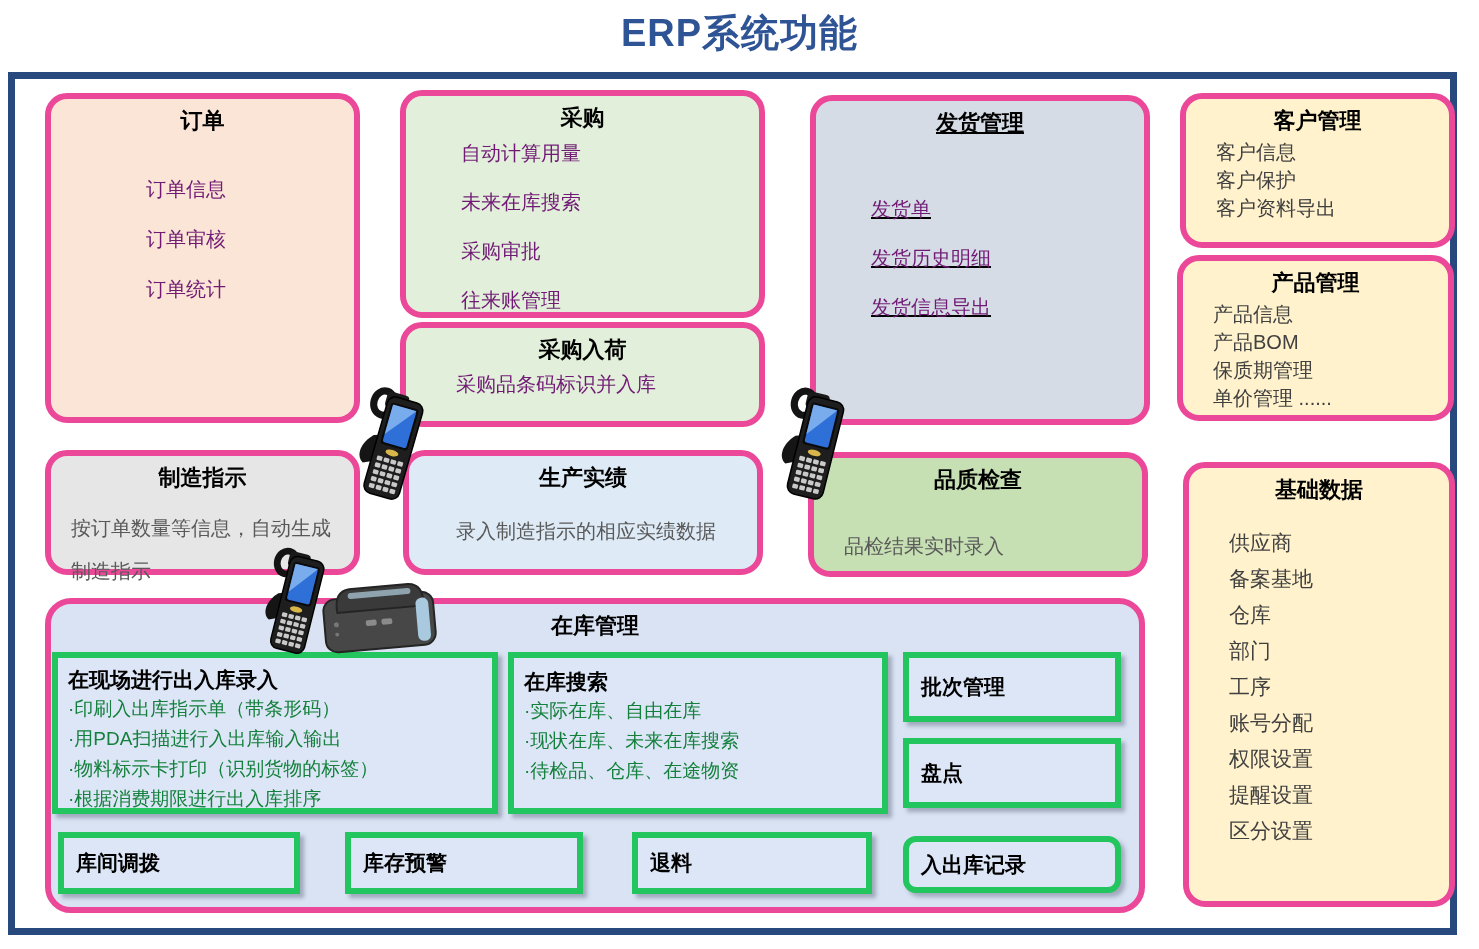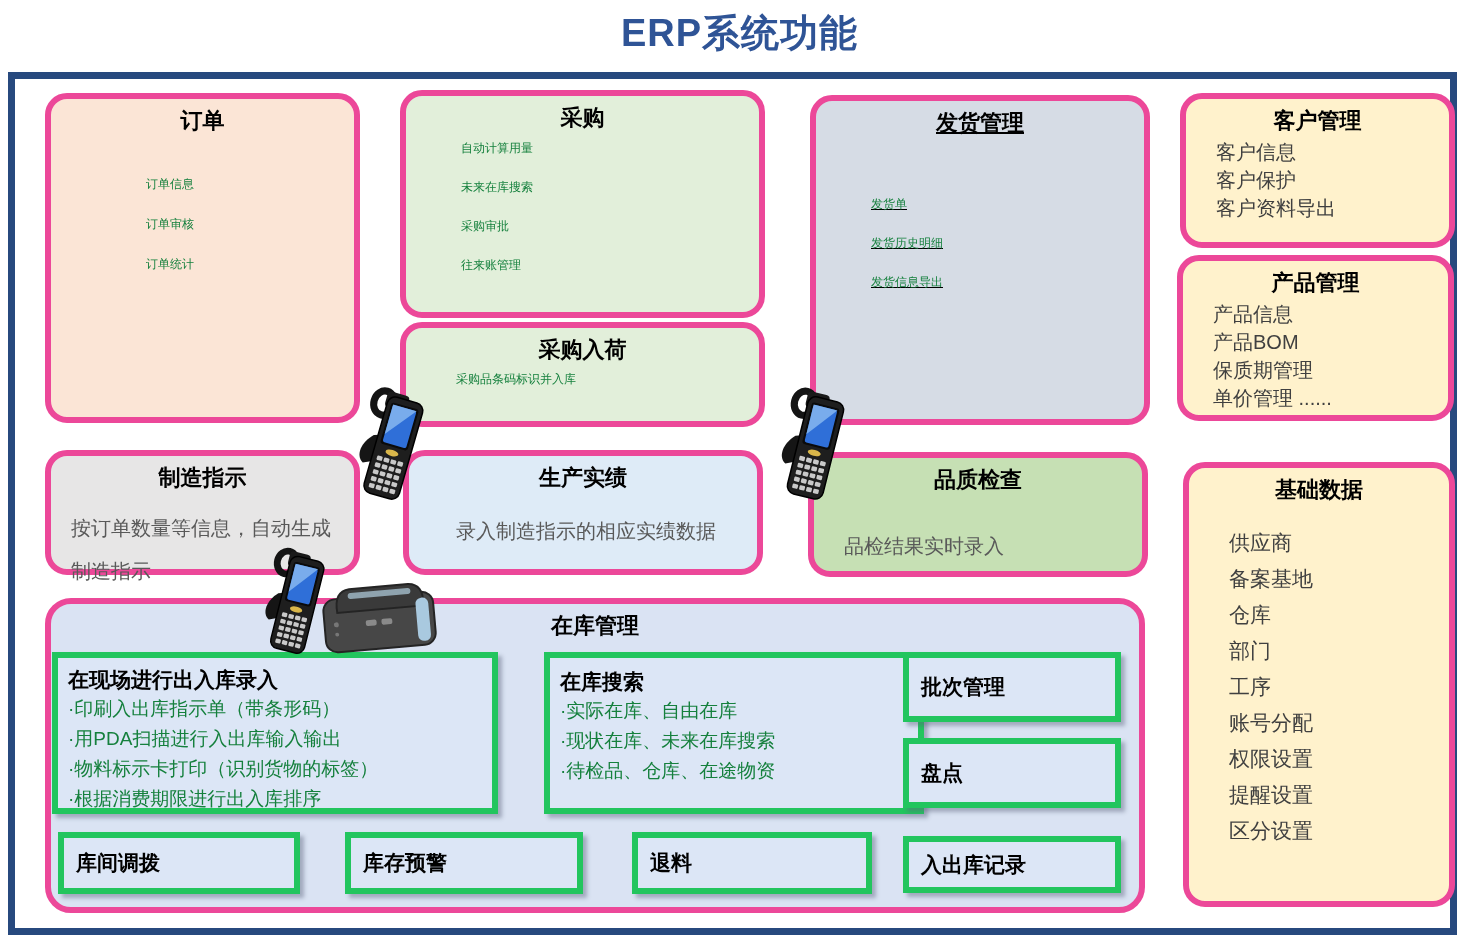--- a/index.html
+++ b/index.html
@@ -4,21 +4,21 @@
 <style>
   html,body{margin:0;padding:0;background:#ffffff;}
   body{font-family:"Liberation Sans", sans-serif;}
   .stage{position:relative;width:1479px;height:949px;background:#ffffff;overflow:hidden;}
   .page-title{position:absolute;left:0;top:8px;width:100%;text-align:center;
     font-size:38px;font-weight:bold;color:#2F5496;letter-spacing:1px;margin:0;}
   .frame{position:absolute;left:8px;top:72px;width:1449px;height:863px;
     border:7px solid #27497E;background:#ffffff;box-sizing:border-box;}
   .box{position:absolute;border:6px solid #ec4899;border-radius:22px;box-sizing:border-box;}
   .box-title{font-size:22px;font-weight:bold;color:#000;text-align:center;padding-top:9px;line-height:26px;}
-  .items{font-size:12px;color:#15803d;}
+  .items{font-size:20px;color:#701a75;}
   .item{white-space:nowrap;}
   
   .f-peach{background:#FBE5D6;}
   .f-green-l{background:#E2EFDA;}
   .f-green{background:#C6E0B4;}
   .f-grayblue{background:#D6DCE5;}
   .f-yellow{background:#FFF2CC;}
   .f-gray{background:#E7E6E6;}
   .f-blue-l{background:#DEEBF7;}
   .f-blue{background:#DAE3F3;}
@@ -36,21 +36,21 @@
   .manu-para{padding:16px 18px 0 20px;line-height:43px;}
   .prod-para{padding:18px 40px 0 47px;line-height:45px;}
   .qual-para{padding:40px 0 0 30px;}
   
   .sub-box{position:absolute;border:6px solid #22c55e;background:#DCE6F6;box-sizing:border-box;
     box-shadow:4px 4px 4px rgba(90,100,125,0.45);}
   .sub-title{font-size:21px;font-weight:bold;color:#000;line-height:28px;}
   .sub-items{font-size:19px;color:#15803d;line-height:30px;}
   .label-box{display:flex;align-items:center;padding-left:12px;font-size:21px;font-weight:bold;color:#000;}
   .onsite-pad{padding:8px 8px 0 10px;}
-  .search-pad{padding:10px 0 0 10px;margin-left:36px;}
+  .search-pad{padding:10px 0 0 10px;}
   
   .device{position:absolute;z-index:5;}
 </style>
 </head>
 <body>
 
 <div class="stage">
 
   <svg width="0" height="0" style="position:absolute" aria-hidden="true">
     <defs>
@@ -223,21 +223,21 @@
   </div>
 
   <div class="sub-box label-box" style="left:345px;top:832px;width:238px;height:62px;">
     <span>库存预警</span>
   </div>
 
   <div class="sub-box label-box" style="left:632px;top:832px;width:240px;height:62px;">
     <span>退料</span>
   </div>
 
-  <div class="sub-box label-box" style="left:903px;top:836px;width:218px;height:57px;">
+  <div class="sub-box label-box" style="left:903px;top:836px;width:218px;height:57px;border-radius:13px;">
     <span>入出库记录</span>
   </div>
 
   <svg class="device" style="left:348px;top:389px;width:84px;height:112px;transform:rotate(16deg);">
       <use href="#pda"></use>
     </svg>
   <svg class="device" style="left:770px;top:389px;width:84px;height:112px;transform:rotate(14deg);">
       <use href="#pda"></use>
     </svg>
   <svg class="device" style="left:254px;top:549px;width:80px;height:106px;transform:rotate(14deg);">

